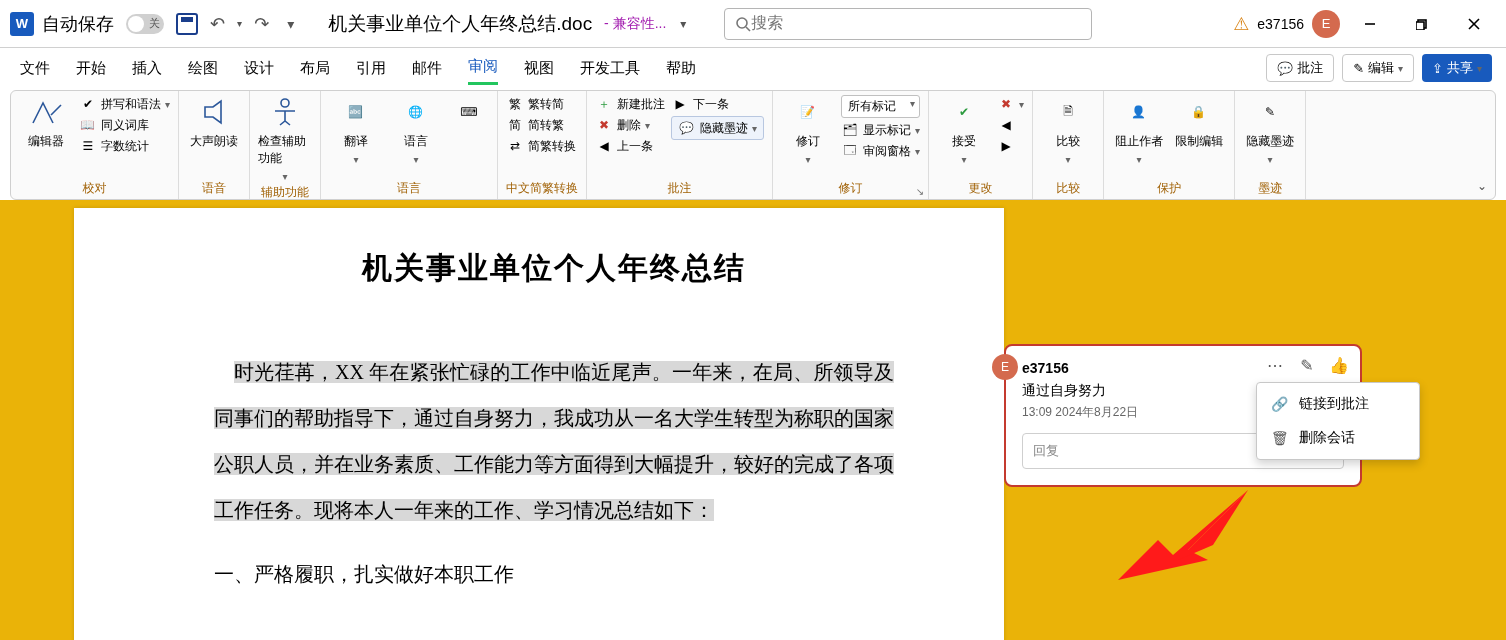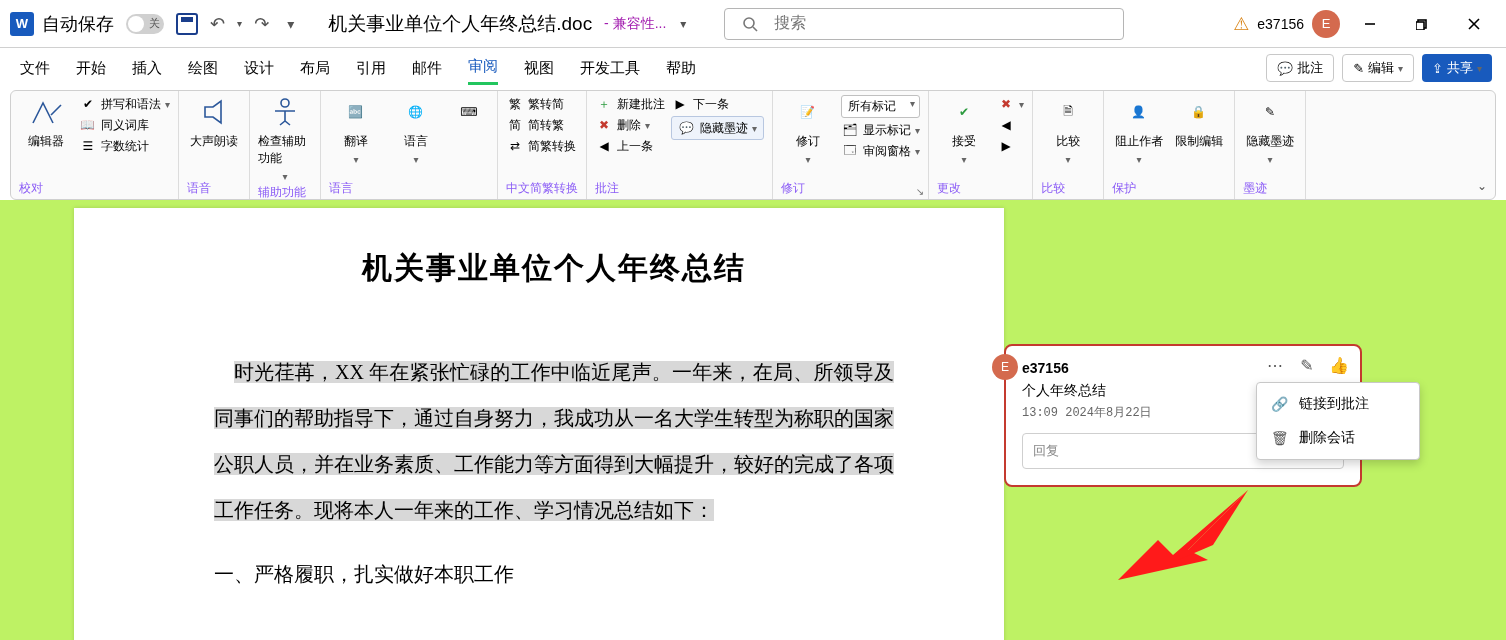--- a/index.html
+++ b/index.html
@@ -11,65 +11,65 @@
   .toggle { width:38px;height:20px;border-radius:10px;background:#d0d0d0;position:relative;margin:0 4px;display:flex;align-items:center;}
   .toggle .knob{width:16px;height:16px;border-radius:50%;background:#fff;position:absolute;left:2px;}
   .toggle .lab{font-size:11px;position:absolute;right:4px;color:#555;}
   .save-icon{width:22px;height:22px;border:2px solid #1a3e8c;border-radius:3px;position:relative;}
   .save-icon::before{content:"";position:absolute;top:2px;left:3px;right:3px;height:5px;background:#1a3e8c;}
   .undo,.redo{font-size:18px;color:#555;padding:0 4px;}
   .more-qa{font-size:14px;color:#555;padding:0 6px;}
   .doc-title{font-size:19px;margin-left:20px;}
   .doc-compat{font-size:14px;color:#a21caf;}
   .doc-dd{font-size:12px;color:#555;margin-left:6px;}
-  .searchbox{display:flex;align-items:center;border:1px solid #b5b5b5;border-radius:4px;height:32px;width:400px;margin-left:30px;padding:0 17px;gap:16px;color:#777;}
+  .searchbox{display:flex;align-items:center;border:1px solid #b5b5b5;border-radius:4px;height:32px;width:368px;margin-left:30px;padding:0 10px;gap:0;color:#777;}
   .searchbox svg{width:16px;height:16px;}
   .spacer{flex:1;}
   .warn{color:#d98314;font-size:18px;}
   .acct{font-size:14px;}
   .avatar{width:28px;height:28px;border-radius:50%;background:#d46a4e;color:#fff;display:flex;align-items:center;justify-content:center;font-size:13px;}
   .winbtn{width:44px;height:32px;display:flex;align-items:center;justify-content:center;}
   .winbtn svg{width:12px;height:12px;}
   
   .tabs{display:flex;align-items:center;height:40px;padding:0 20px;gap:26px;font-size:15px;position:relative;}
   .tab{padding:6px 0;cursor:pointer;}
   .tab.active{color:#185abd;border-bottom:3px solid #22c55e;font-weight:500;}
   .tabs-right{position:absolute;right:14px;display:flex;gap:8px;}
   .pill{border:1px solid #c8c8c8;border-radius:4px;padding:4px 10px;font-size:13px;display:flex;align-items:center;gap:4px;}
   .pill.share{background:#185abd;color:#fff;border:none;}
   
   .ribbon{display:flex;border:1px solid #cfcfcf;border-radius:6px;margin:2px 10px 6px 10px;height:110px;background:#fafafa;position:relative;}
   .group{display:flex;flex-direction:column;justify-content:space-between;border-right:1px solid #dcdcdc;padding:4px 8px 2px 8px;}
   .group:last-child{border-right:none;}
   .group .body{display:flex;align-items:flex-start;gap:6px;flex:1;}
-  .group .label{text-align:left;font-size:12px;color:#8b5cf6;padding-top:2px;}
+  .group .label{text-align:center;font-size:12px;color:#a16207;padding-top:2px;}
   .bigbtn{display:flex;flex-direction:column;align-items:center;justify-content:center;width:54px;font-size:12px;gap:4px;}
   .bigbtn .ic{width:34px;height:34px;display:flex;align-items:center;justify-content:center;}
   .stack{display:flex;flex-direction:column;gap:3px;font-size:12px;}
   .stack .row{display:flex;align-items:center;gap:4px;white-space:nowrap;}
   .stack .row .ic{width:18px;height:18px;display:flex;align-items:center;justify-content:center;}
   .dd::after{content:" ▾";font-size:10px;color:#666;}
   .sel{border:1px solid #c0c0c0;border-radius:3px;padding:2px 18px 2px 6px;font-size:12px;position:relative;background:#fff;}
   .sel::after{content:"▾";position:absolute;right:4px;font-size:10px;color:#666;}
   .launcher{position:absolute;right:4px;bottom:2px;font-size:10px;color:#777;}
   .ribbon-collapse{position:absolute;right:8px;bottom:6px;font-size:12px;color:#555;}
   
-  .workspace{position:absolute;top:200px;left:0;right:0;bottom:0;background:#bef264;overflow:hidden;}
+  .workspace{position:absolute;top:200px;left:0;right:0;bottom:0;background:#eab308;overflow:hidden;}
   .page{position:absolute;left:74px;top:8px;width:930px;height:800px;background:#fff;box-shadow:0 0 4px rgba(0,0,0,.15);padding:40px 110px 0 140px;}
   .page h1{font-family:"SimSun","宋体",serif;font-size:30px;text-align:center;font-weight:700;margin-bottom:60px;letter-spacing:2px;}
   .para{font-family:"SimSun","宋体",serif;font-size:20px;line-height:46px;text-align:justify;}
   .hl{background:#d8d8d8;margin-left:20px;}
   .sec{font-family:"SimSun","宋体",serif;font-size:20px;margin-top:28px;}
   .comment-mark{position:absolute;left:930px;top:150px;color:#c43a2f;font-size:20px;}
   
   .card{position:absolute;left:1004px;top:144px;width:358px;border:2px solid #c43a2f;border-radius:8px;background:#fff;padding:14px 16px 16px 16px;}
   .card .av{position:absolute;left:-14px;top:8px;width:26px;height:26px;border-radius:50%;background:#d46a4e;color:#fff;display:flex;align-items:center;justify-content:center;font-size:12px;}
   .card .name{font-size:14px;font-weight:600;}
   .card .text{font-size:14px;margin-top:6px;}
-  .card .ts{font-size:12px;color:#666;margin-top:4px;font-family:Liberation Mono, monospace;}
+  .card .ts{font-size:12px;color:#666;margin-top:4px;}
   .card .reply{margin-top:12px;border:1px solid #cfcfcf;border-radius:4px;padding:8px 10px;color:#888;font-size:13px;}
   .card .tools{position:absolute;right:12px;top:10px;display:flex;gap:14px;color:#555;}
   .card .tools .ic{width:18px;height:18px;display:flex;align-items:center;justify-content:center;cursor:pointer;}
   
   .ctx{position:absolute;left:1256px;top:182px;width:164px;background:#fff;border:1px solid #c8c8c8;border-radius:4px;box-shadow:0 4px 10px rgba(0,0,0,.18);padding:4px 0;}
   .ctx .item{display:flex;align-items:center;gap:10px;padding:8px 14px;font-size:14px;cursor:pointer;}
   .ctx .ic{width:18px;height:18px;color:#555;display:flex;align-items:center;justify-content:center;}
   
   .arrow{position:absolute;left:1118px;top:290px;width:130px;height:90px;pointer-events:none;}
   
@@ -367,21 +367,21 @@
   </div>
 
   <div class="card">
     <div class="av">E</div>
     <div class="tools">
       <span class="ic">⋯</span>
       <span class="ic">✎</span>
       <span class="ic">👍</span>
     </div>
     <div class="name">e37156</div>
-    <div class="text">个人年终总结</div>
+    <div class="text">通过自身努力</div>
     <div class="ts">13:09 2024年8月22日</div>
     <div class="reply">回复</div>
   </div>
 
   <div class="ctx">
     <div class="item">
       <span class="ic">🔗</span>
       <span>链接到批注</span>
     </div>
     <div class="item">

